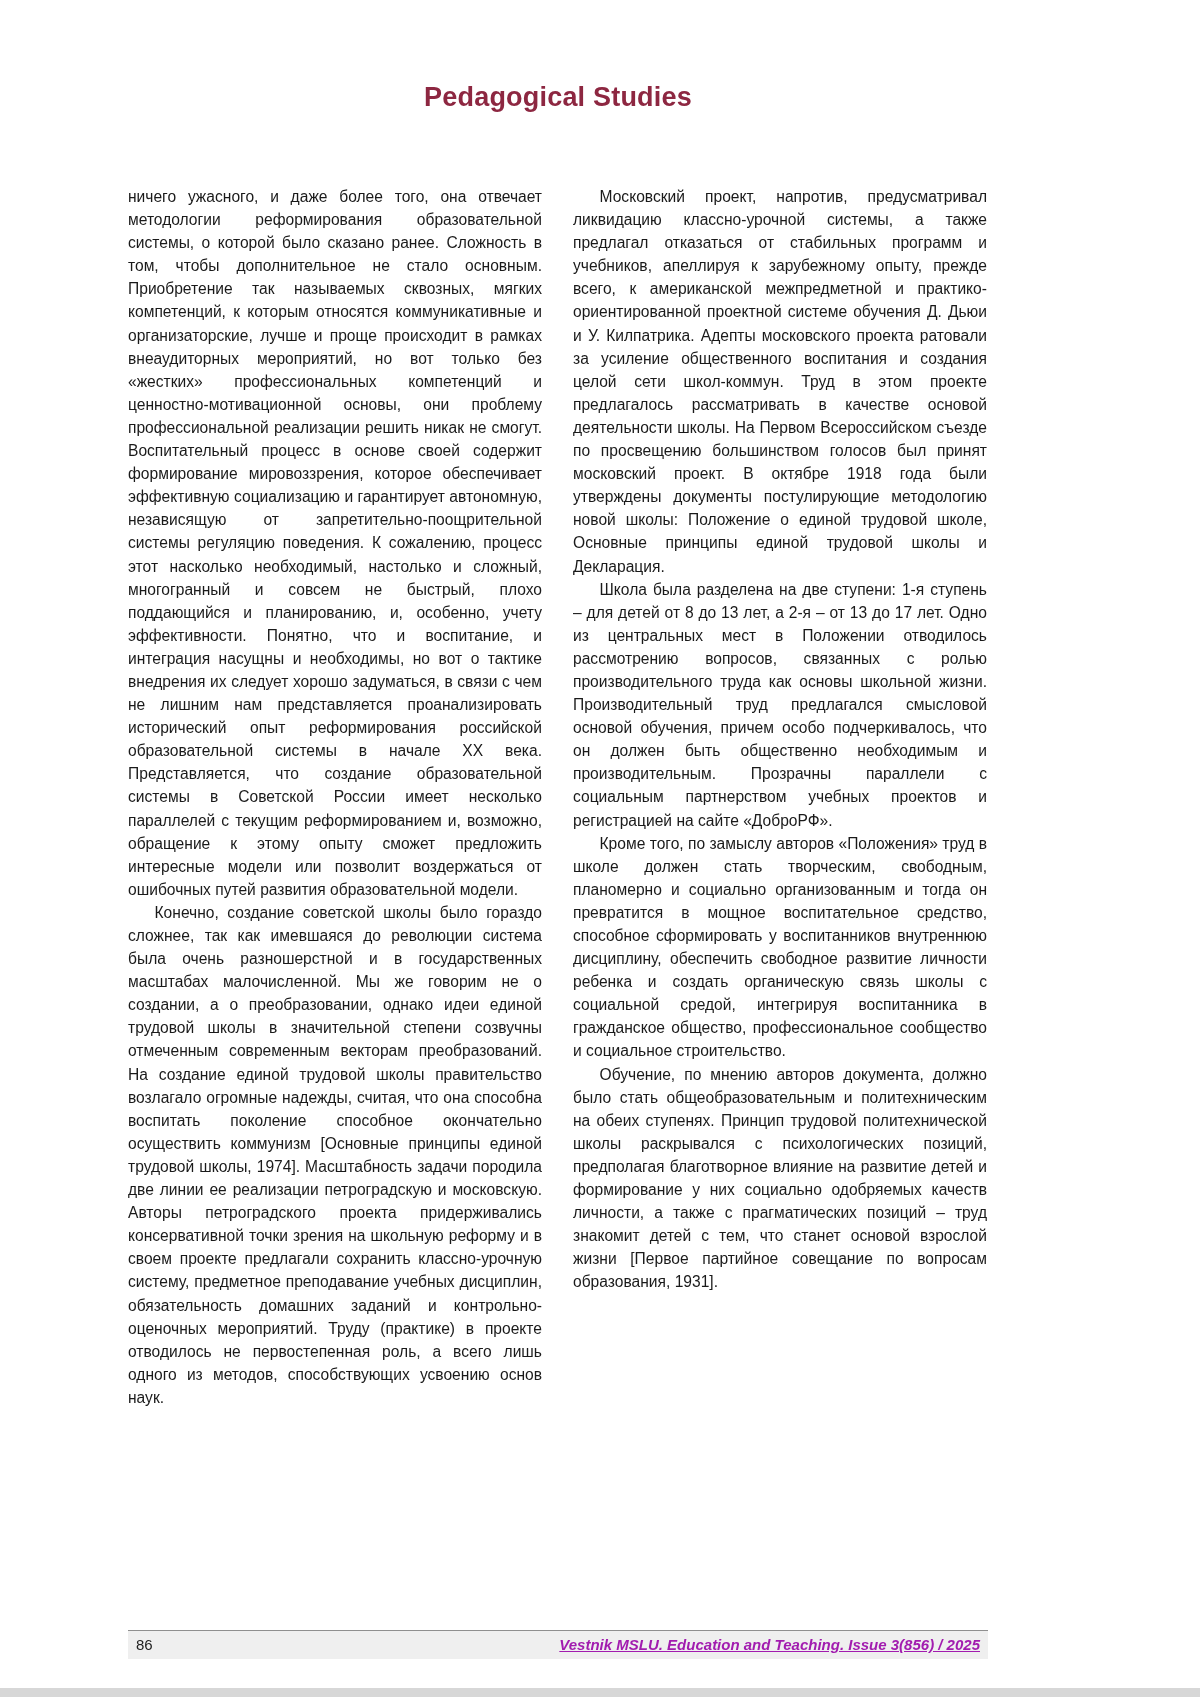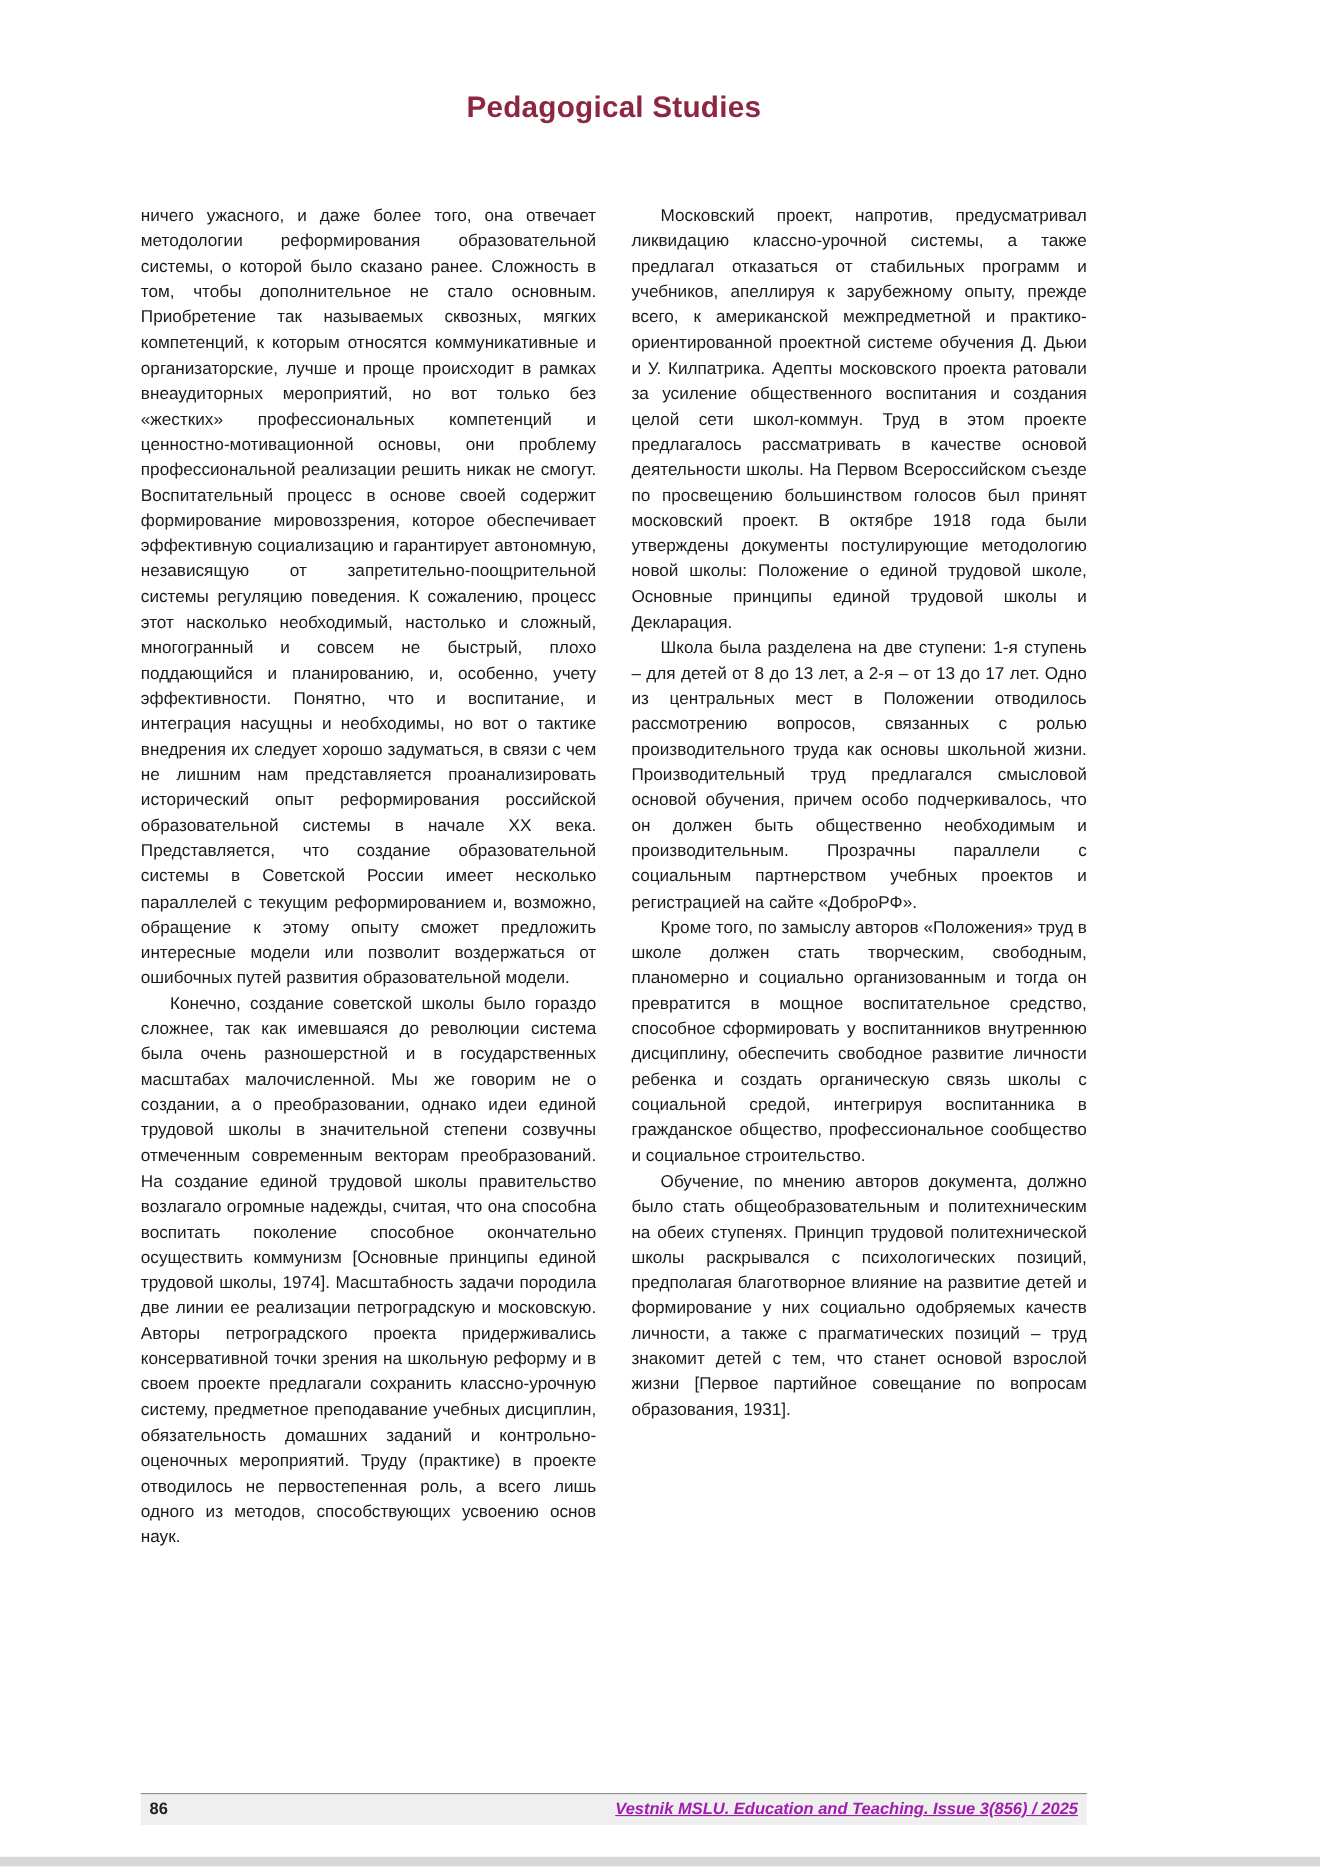--- a/index.html
+++ b/index.html
@@ -32,21 +32,20 @@
     margin: 0;
     font-size: 27px;
     font-weight: 600;
     letter-spacing: 0.2px;
     font-family: "Liberation Sans", sans-serif;
   }
   main.columns {
     display: flex;
     gap: 31px;
     margin-top: 3px;
-    justify-content: space-between;
   }
   .col {
     width: 414px;
     text-align: justify;
     font-size: 15.6px;
     line-height: 23.1px;
     hyphens: auto;
     -webkit-hyphens: auto;
     overflow-wrap: break-word;
   }
@@ -65,21 +64,21 @@
     box-sizing: border-box;
     background: #efefef;
     border-top: 1.5px solid #8f8f8f;
     display: flex;
     justify-content: space-between;
     align-items: center;
     padding: 5px 8px 6px 8px;
     font-size: 15px;
   }
   .page-number {
-    font-weight: bold;
+    font-weight: normal;
     font-style: normal;
     color: #222;
   }
   .journal-info {
     font-weight: bold;
     font-style: italic;
     color: #a21caf;
     text-decoration: underline;
   }
   .scan-edge-bottom {

